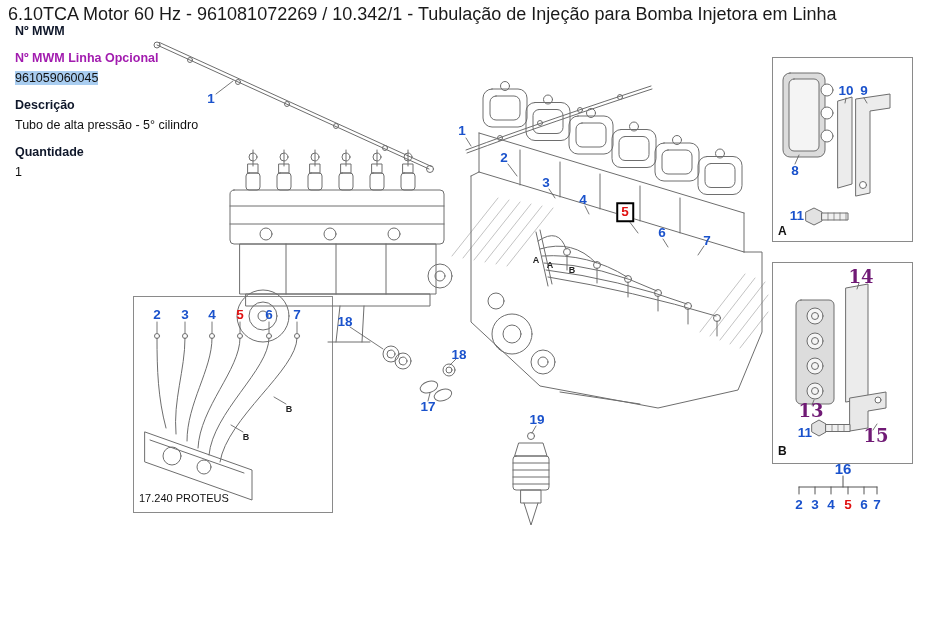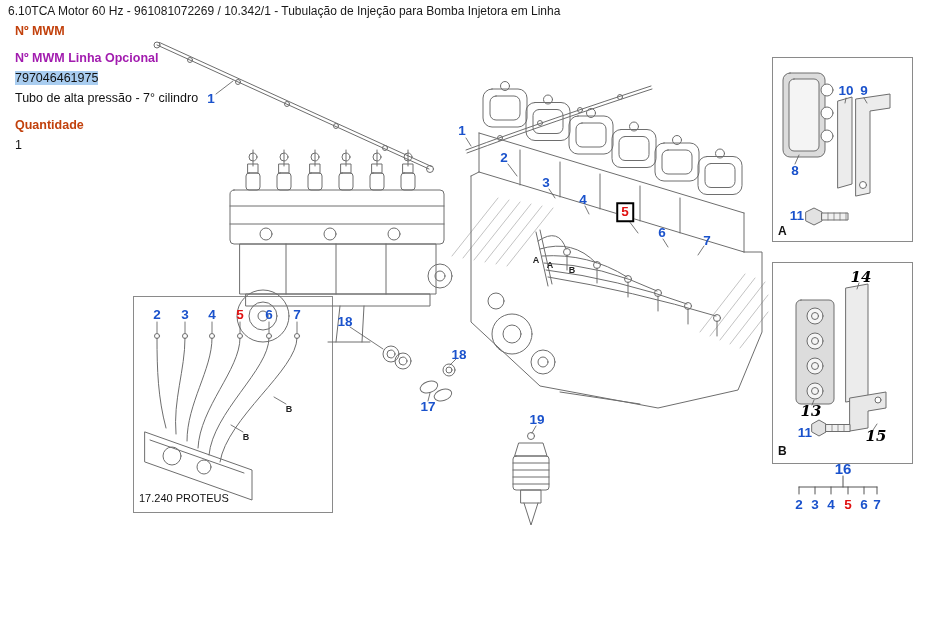--- a/index.html
+++ b/index.html
@@ -1,46 +1,47 @@
 <!DOCTYPE html>
 <html><head>
 <meta charset="utf-8">
 <style>
   html,body{margin:0;padding:0}
   body{width:937px;height:632px;position:relative;background:#ffffff;
        font-family:"Liberation Sans",sans-serif;overflow:hidden}
-  .header{position:absolute;left:8px;top:4px;font-size:12px;color:#1a1a1a;white-space:nowrap;z-index:6}
+  .header{position:absolute;left:8px;top:4px;font-size:18px;color:#1a1a1a;white-space:nowrap;z-index:6}
   .panel{position:absolute;left:15px;top:24px;width:250px;z-index:6}
-  .f-label{font-size:12.5px;font-weight:bold;color:#c2410c;margin-top:13px}
+  .f-label{font-size:12.5px;font-weight:bold;color:#0f172a;margin-top:13px}
   .f-label.dark{color:#a21caf}
   .f-label.first{margin-top:0}
   .f-value{font-size:12.5px;color:#111;margin-top:6px}
   .hl{background:#a9cdf0}
   .box{position:absolute;border:1px solid #8a8a8a;background:#fff;z-index:1}
   svg.art{position:absolute;left:0;top:0;z-index:2}
   .callout{position:absolute;transform:translate(-50%,-50%);font-size:13.5px;font-weight:bold;
            color:#1a52cc;cursor:pointer;line-height:1;z-index:5;white-space:nowrap}
   .callout.red{color:#e01010}
   .callout.boxed{border:2px solid #000;padding:1px 3px;background:#fff}
-  .callout.gray{color:#000000;font-style:italic;font-family:"DejaVu Serif",serif;font-weight:600;font-size:15px}
+  .callout.gray{color:#701a75;font-family:"DejaVu Serif",serif;font-weight:600;font-size:18px}
   .callout.big{font-size:15px}
   .mark{position:absolute;transform:translate(-50%,-50%);font-size:9px;font-weight:bold;color:#222;z-index:4}
   .boxlabel{position:absolute;font-size:12px;font-weight:bold;color:#111;z-index:4}
   .caption{position:absolute;font-size:11px;font-weight:normal;color:#111;z-index:4}
 </style>
 </head>
 <body>
 
 <div class="header">6.10TCA Motor 60 Hz - 961081072269 / 10.342/1 - Tubulação de Injeção para Bomba Injetora em Linha</div>
 
 <div class="panel">
   <div class="f-label first">Nº MWM</div>
   <div class="f-label dark">Nº MWM Linha Opcional</div>
-  <div class="f-value"><span class="hl">797046461975</span></div>
-  <div class="f-value">Tubo de alta pressão - 7° cilindro</div>
+  <div class="f-value"><span class="hl">961059060045</span></div>
+  <div class="f-label">Descrição</div>
+  <div class="f-value">Tubo de alta pressão - 5° cilindro</div>
   <div class="f-label">Quantidade</div>
   <div class="f-value">1</div>
 </div>
 
 <div class="box" style="left:133px;top:296px;width:198px;height:215px"></div>
 <div class="box" style="left:772px;top:57px;width:139px;height:183px"></div>
 <div class="box" style="left:772px;top:262px;width:139px;height:200px"></div>
 
 <svg class="art" width="937" height="632" viewBox="0 0 937 632">
   <g stroke="#6e6e6e" fill="none" stroke-width="1" stroke-linecap="round" stroke-linejoin="round">

